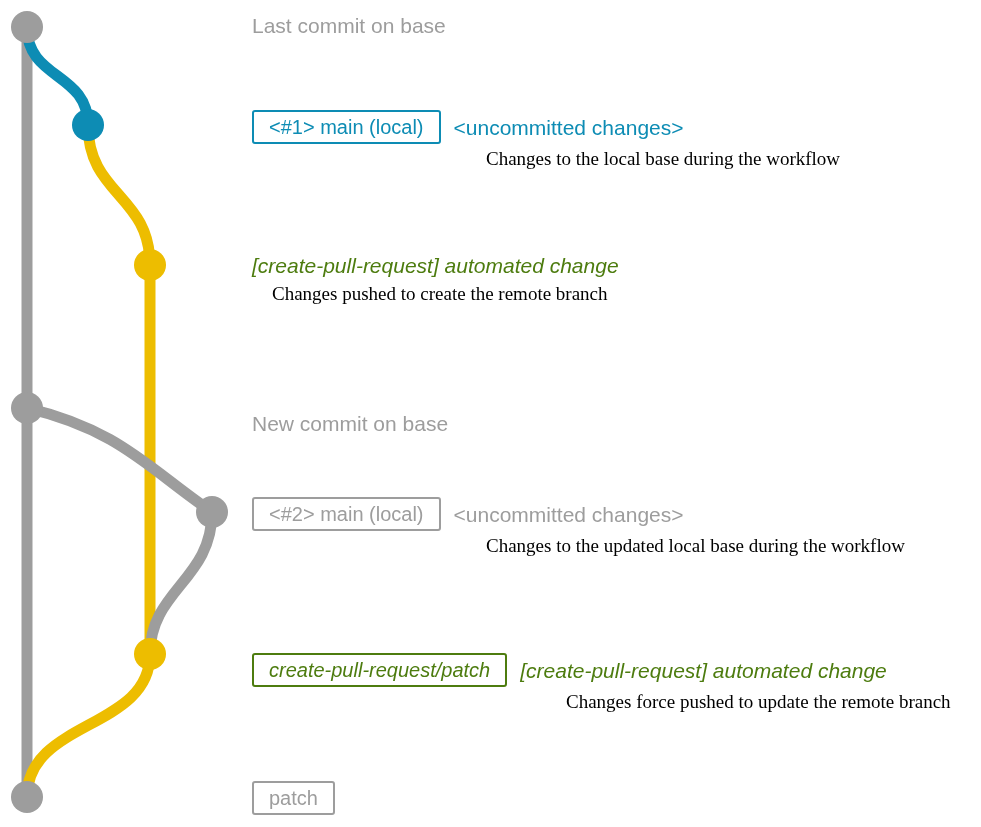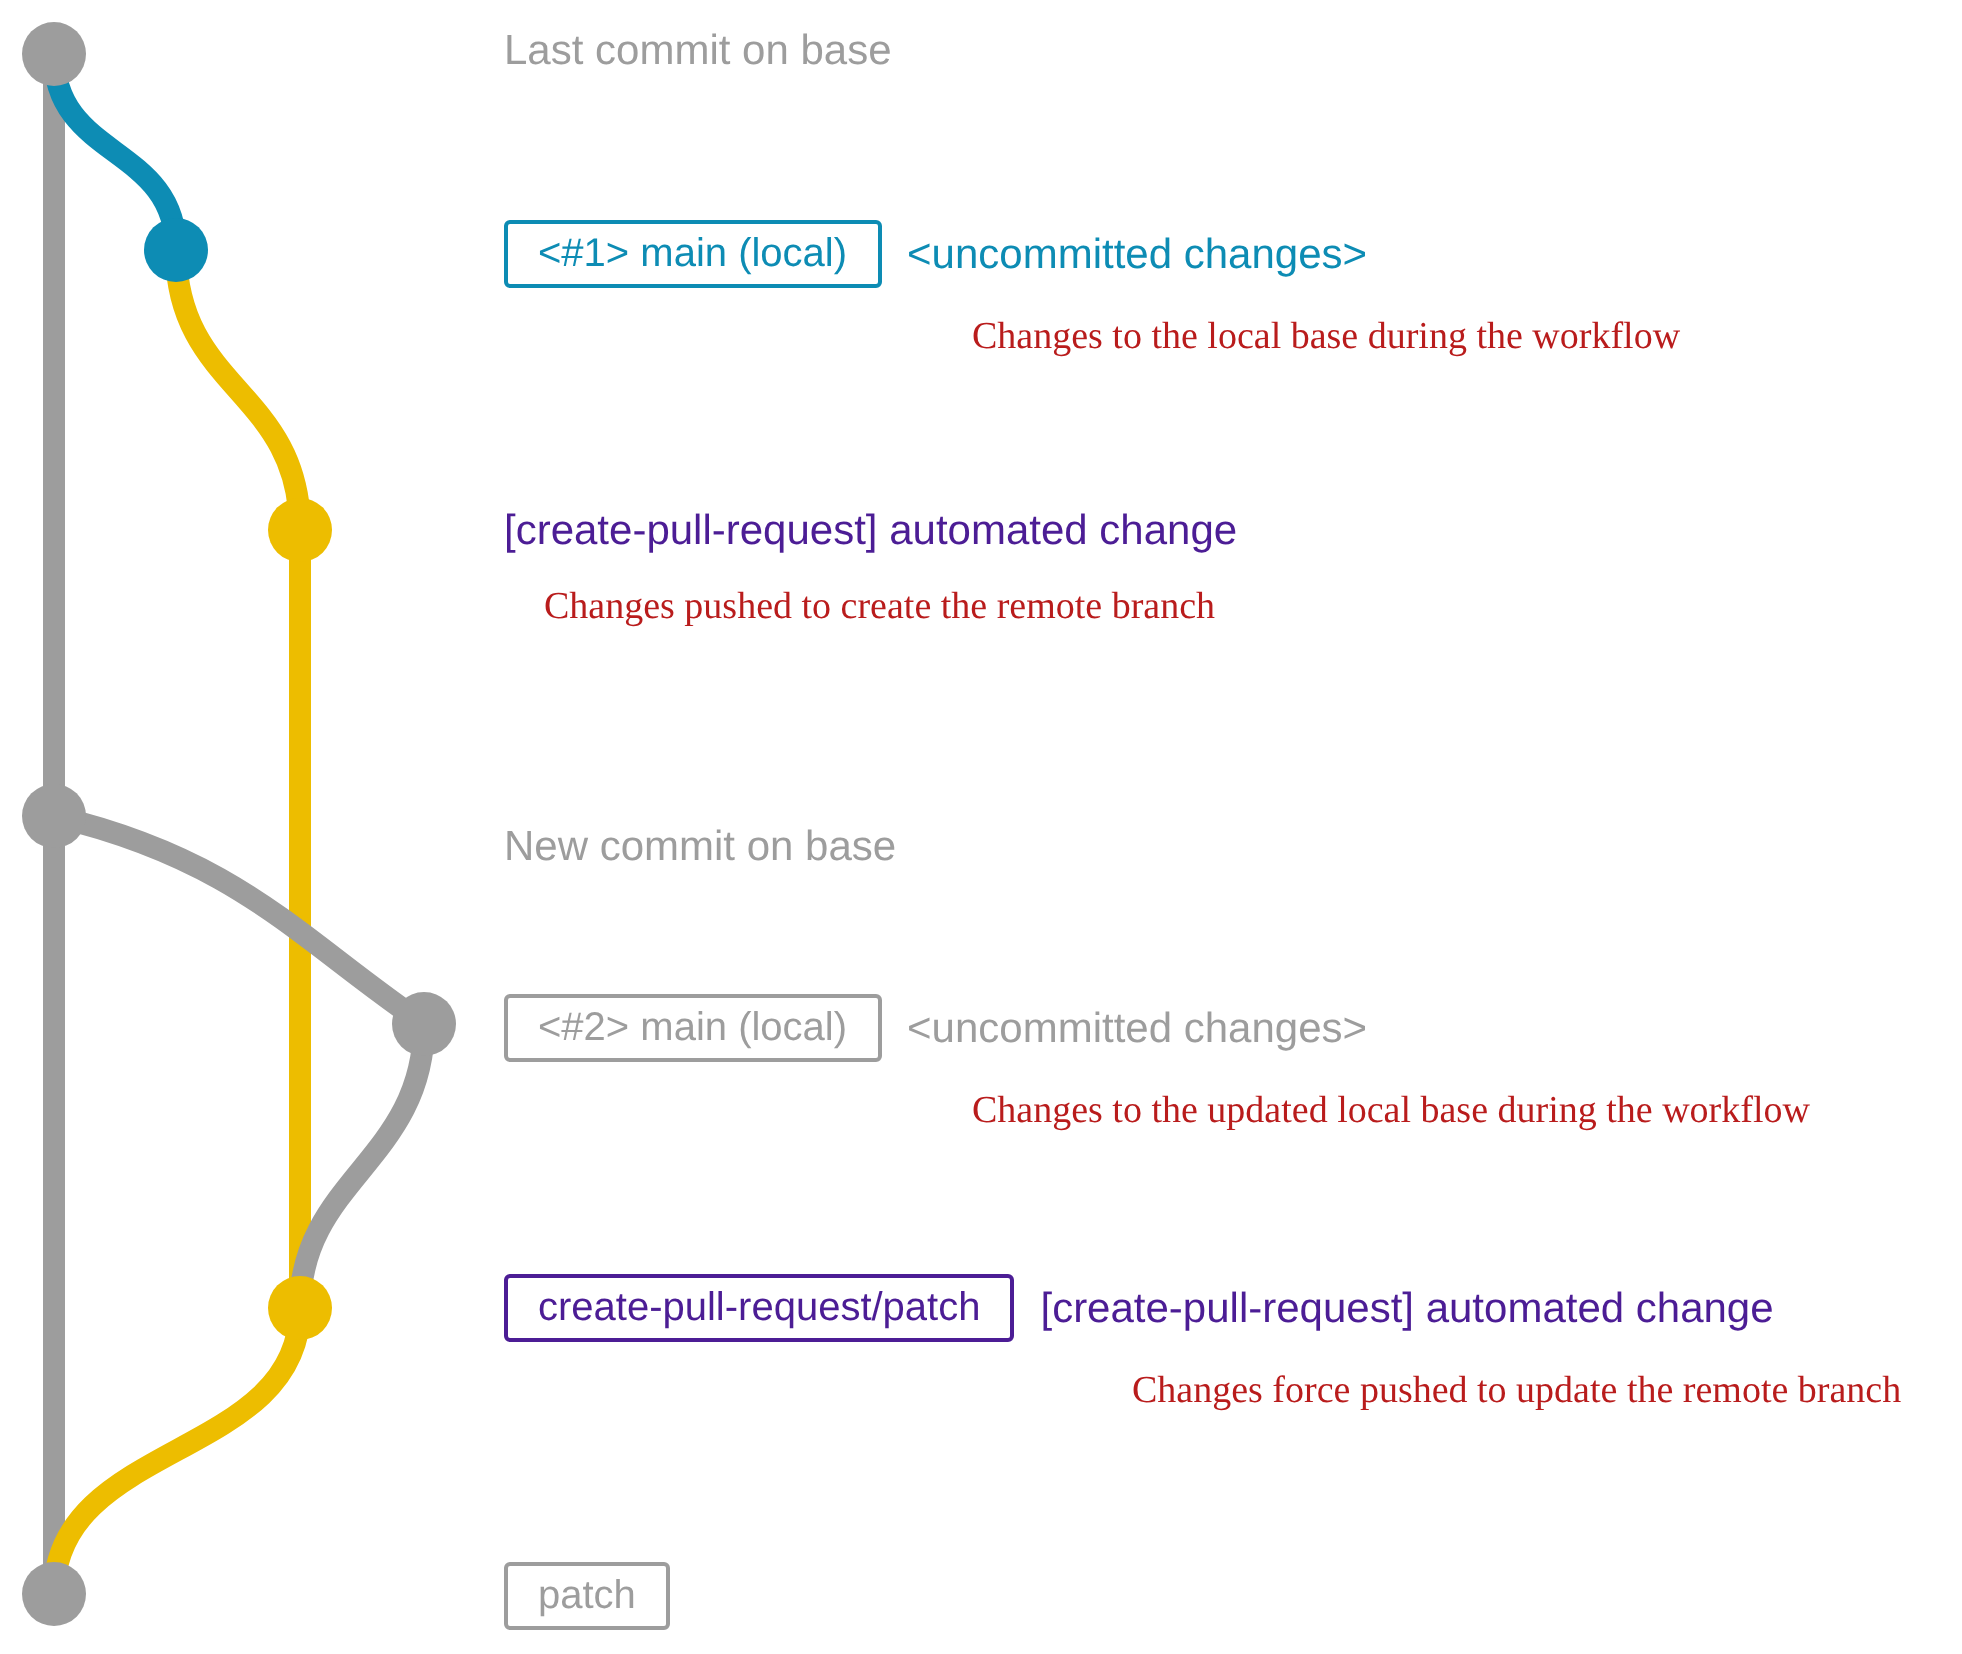--- a/index.html
+++ b/index.html
@@ -80,28 +80,28 @@
     font-family: "Liberation Sans", sans-serif;
     font-size: 21px;
     line-height: 26px;
     white-space: nowrap;
   }
 
   .desc {
     font-family: "Liberation Serif", serif;
     font-size: 19px;
     line-height: 23px;
-    color: #b91c1c;
+    color: #000000;
     white-space: nowrap;
-    margin-top: 13px;
+    margin-top: 3px;
   }
 
   
   .c-teal   { color: #0d8cb4; }
-  .c-yellow { color: #4c1d95; }
+  .c-yellow { color: #4d7c0f; font-style: italic; }
   .c-gray   { color: #9d9d9d; }
 </style>
 </head>
 <body>
 
 <svg id="graph-canvas" viewBox="0 0 981 827" width="981" height="827" xmlns="http://www.w3.org/2000/svg">
 
   <g fill="none" stroke-width="11" stroke-linecap="round" stroke-linejoin="round">
 
     <path stroke="#9d9d9d" d="M 27 27 L 27 797"></path>
@@ -154,21 +154,21 @@
   </div>
 
   <div class="row" style="top:497px">
     <div class="ref-line">
       <span class="badge c-gray">&lt;#2&gt; main (local)</span>
       <span class="ref-msg c-gray">&lt;uncommitted changes&gt;</span>
     </div>
     <div class="desc" style="margin-left:234px">Changes to the updated local base during the workflow</div>
   </div>
 
-  <div class="row" style="top:637px">
+  <div class="row" style="top:653px">
     <div class="ref-line">
       <span class="badge c-yellow">create-pull-request/patch</span>
       <span class="ref-msg c-yellow">[create-pull-request] automated change</span>
     </div>
     <div class="desc" style="margin-left:314px">Changes force pushed to update the remote branch</div>
   </div>
 
   <div class="row" style="top:781px">
     <div class="ref-line">
       <span class="badge c-gray">patch</span>

